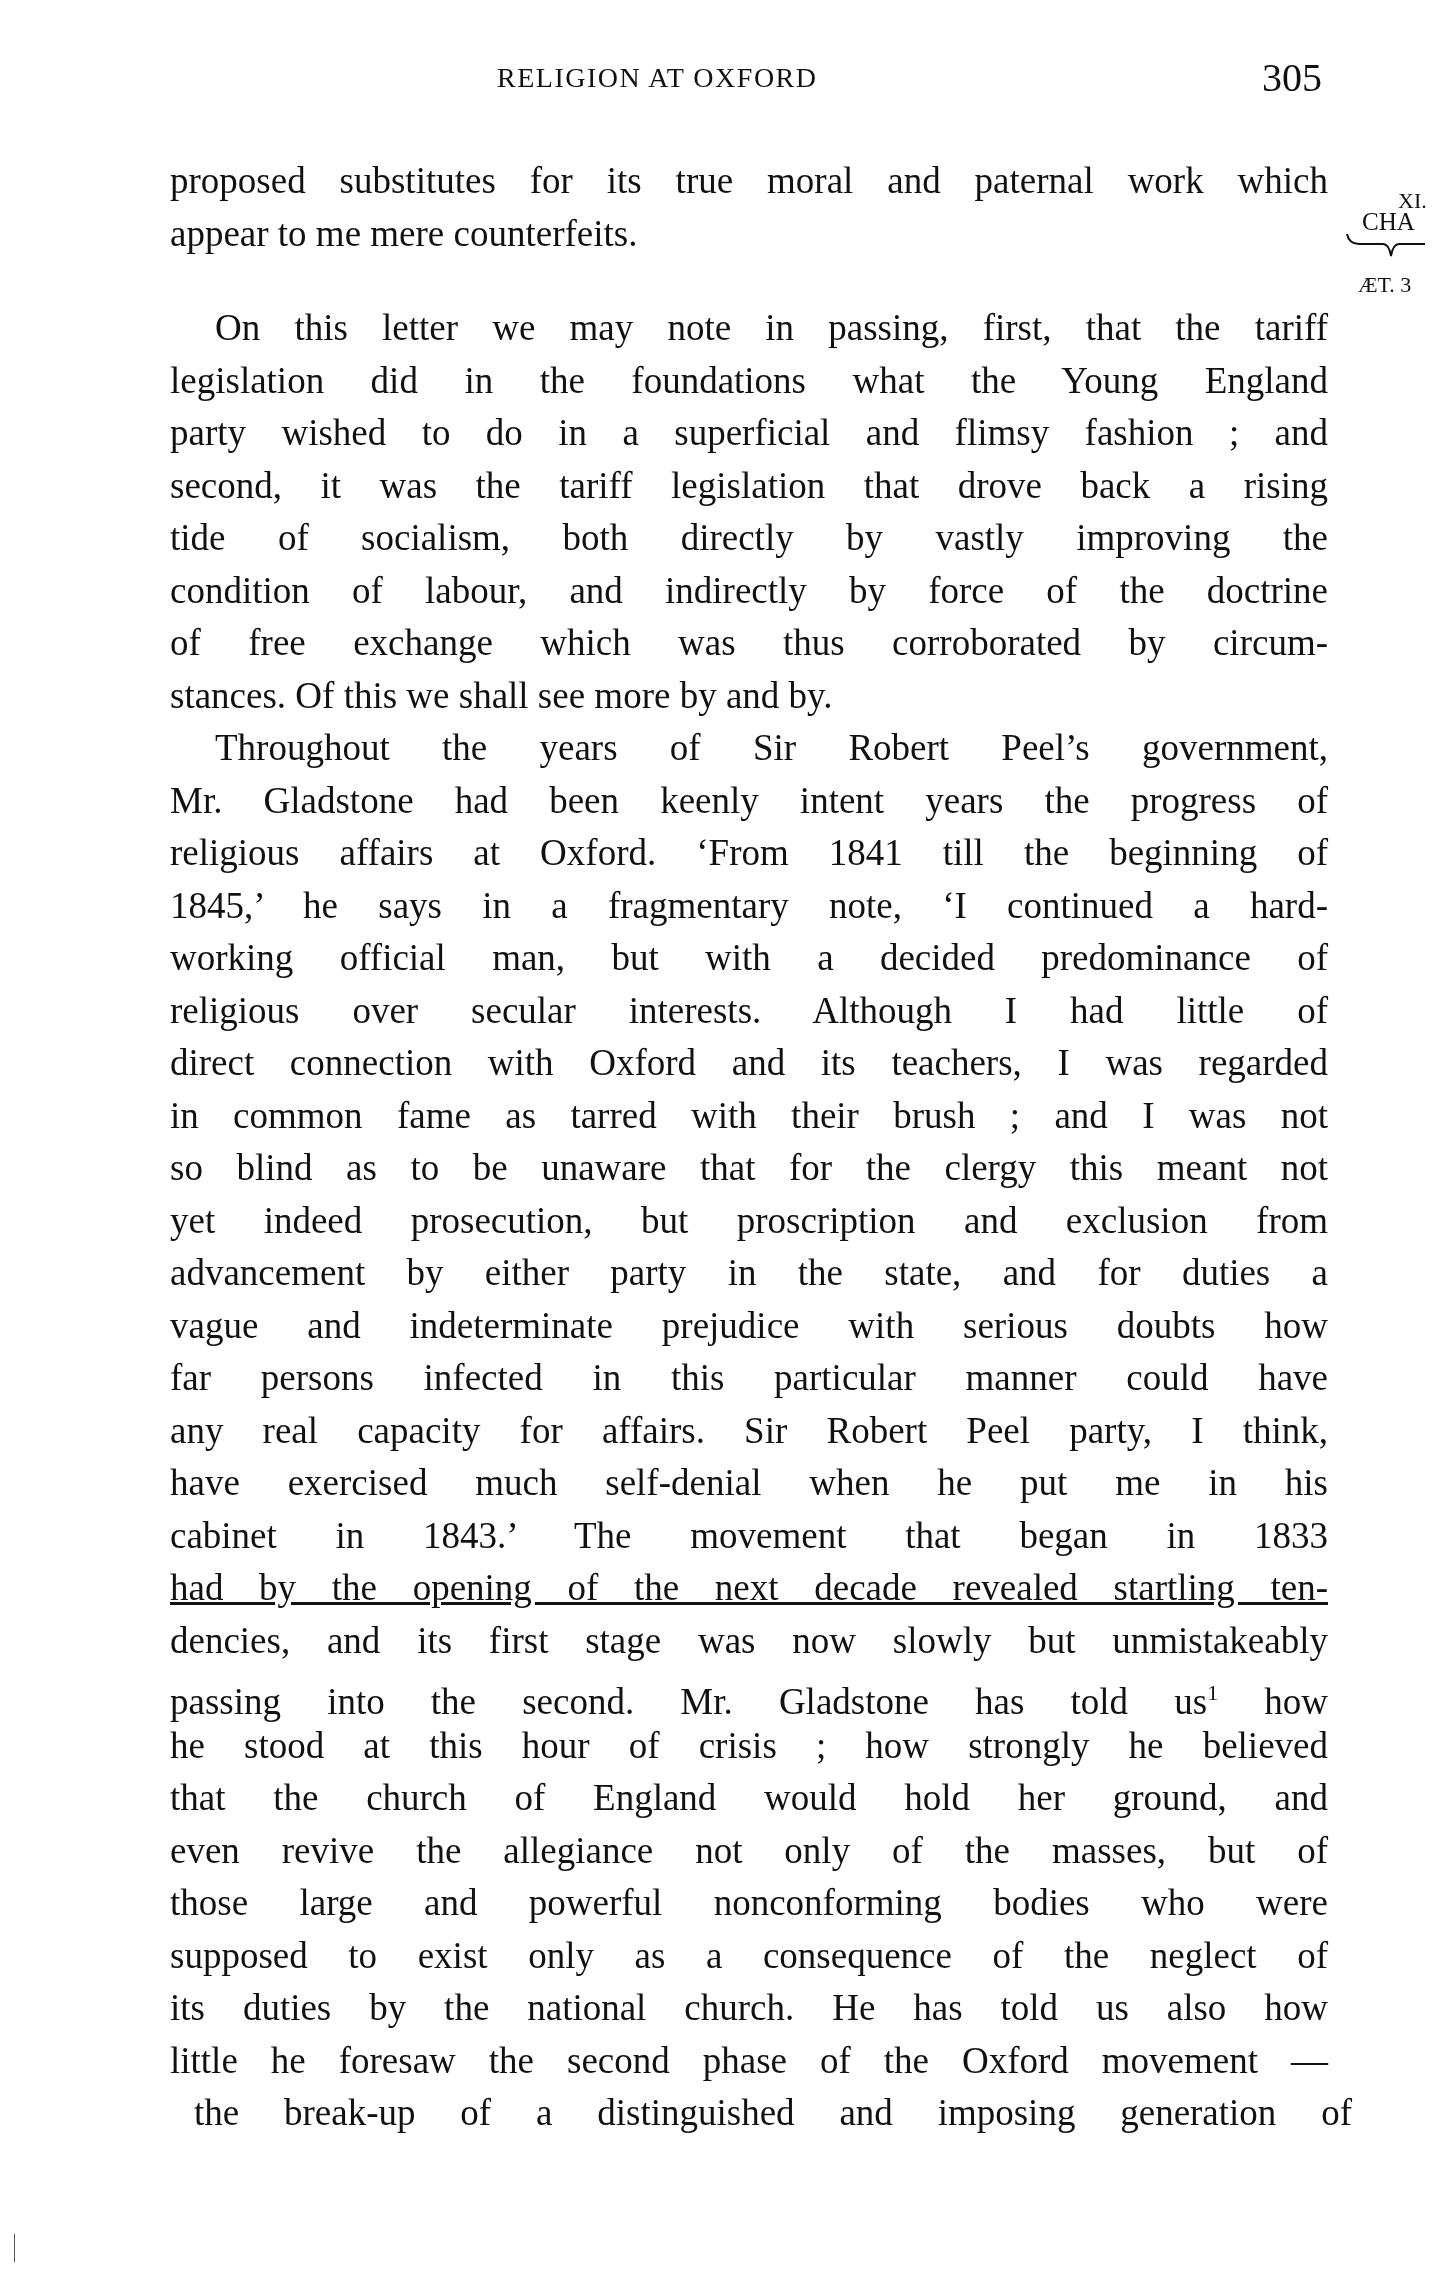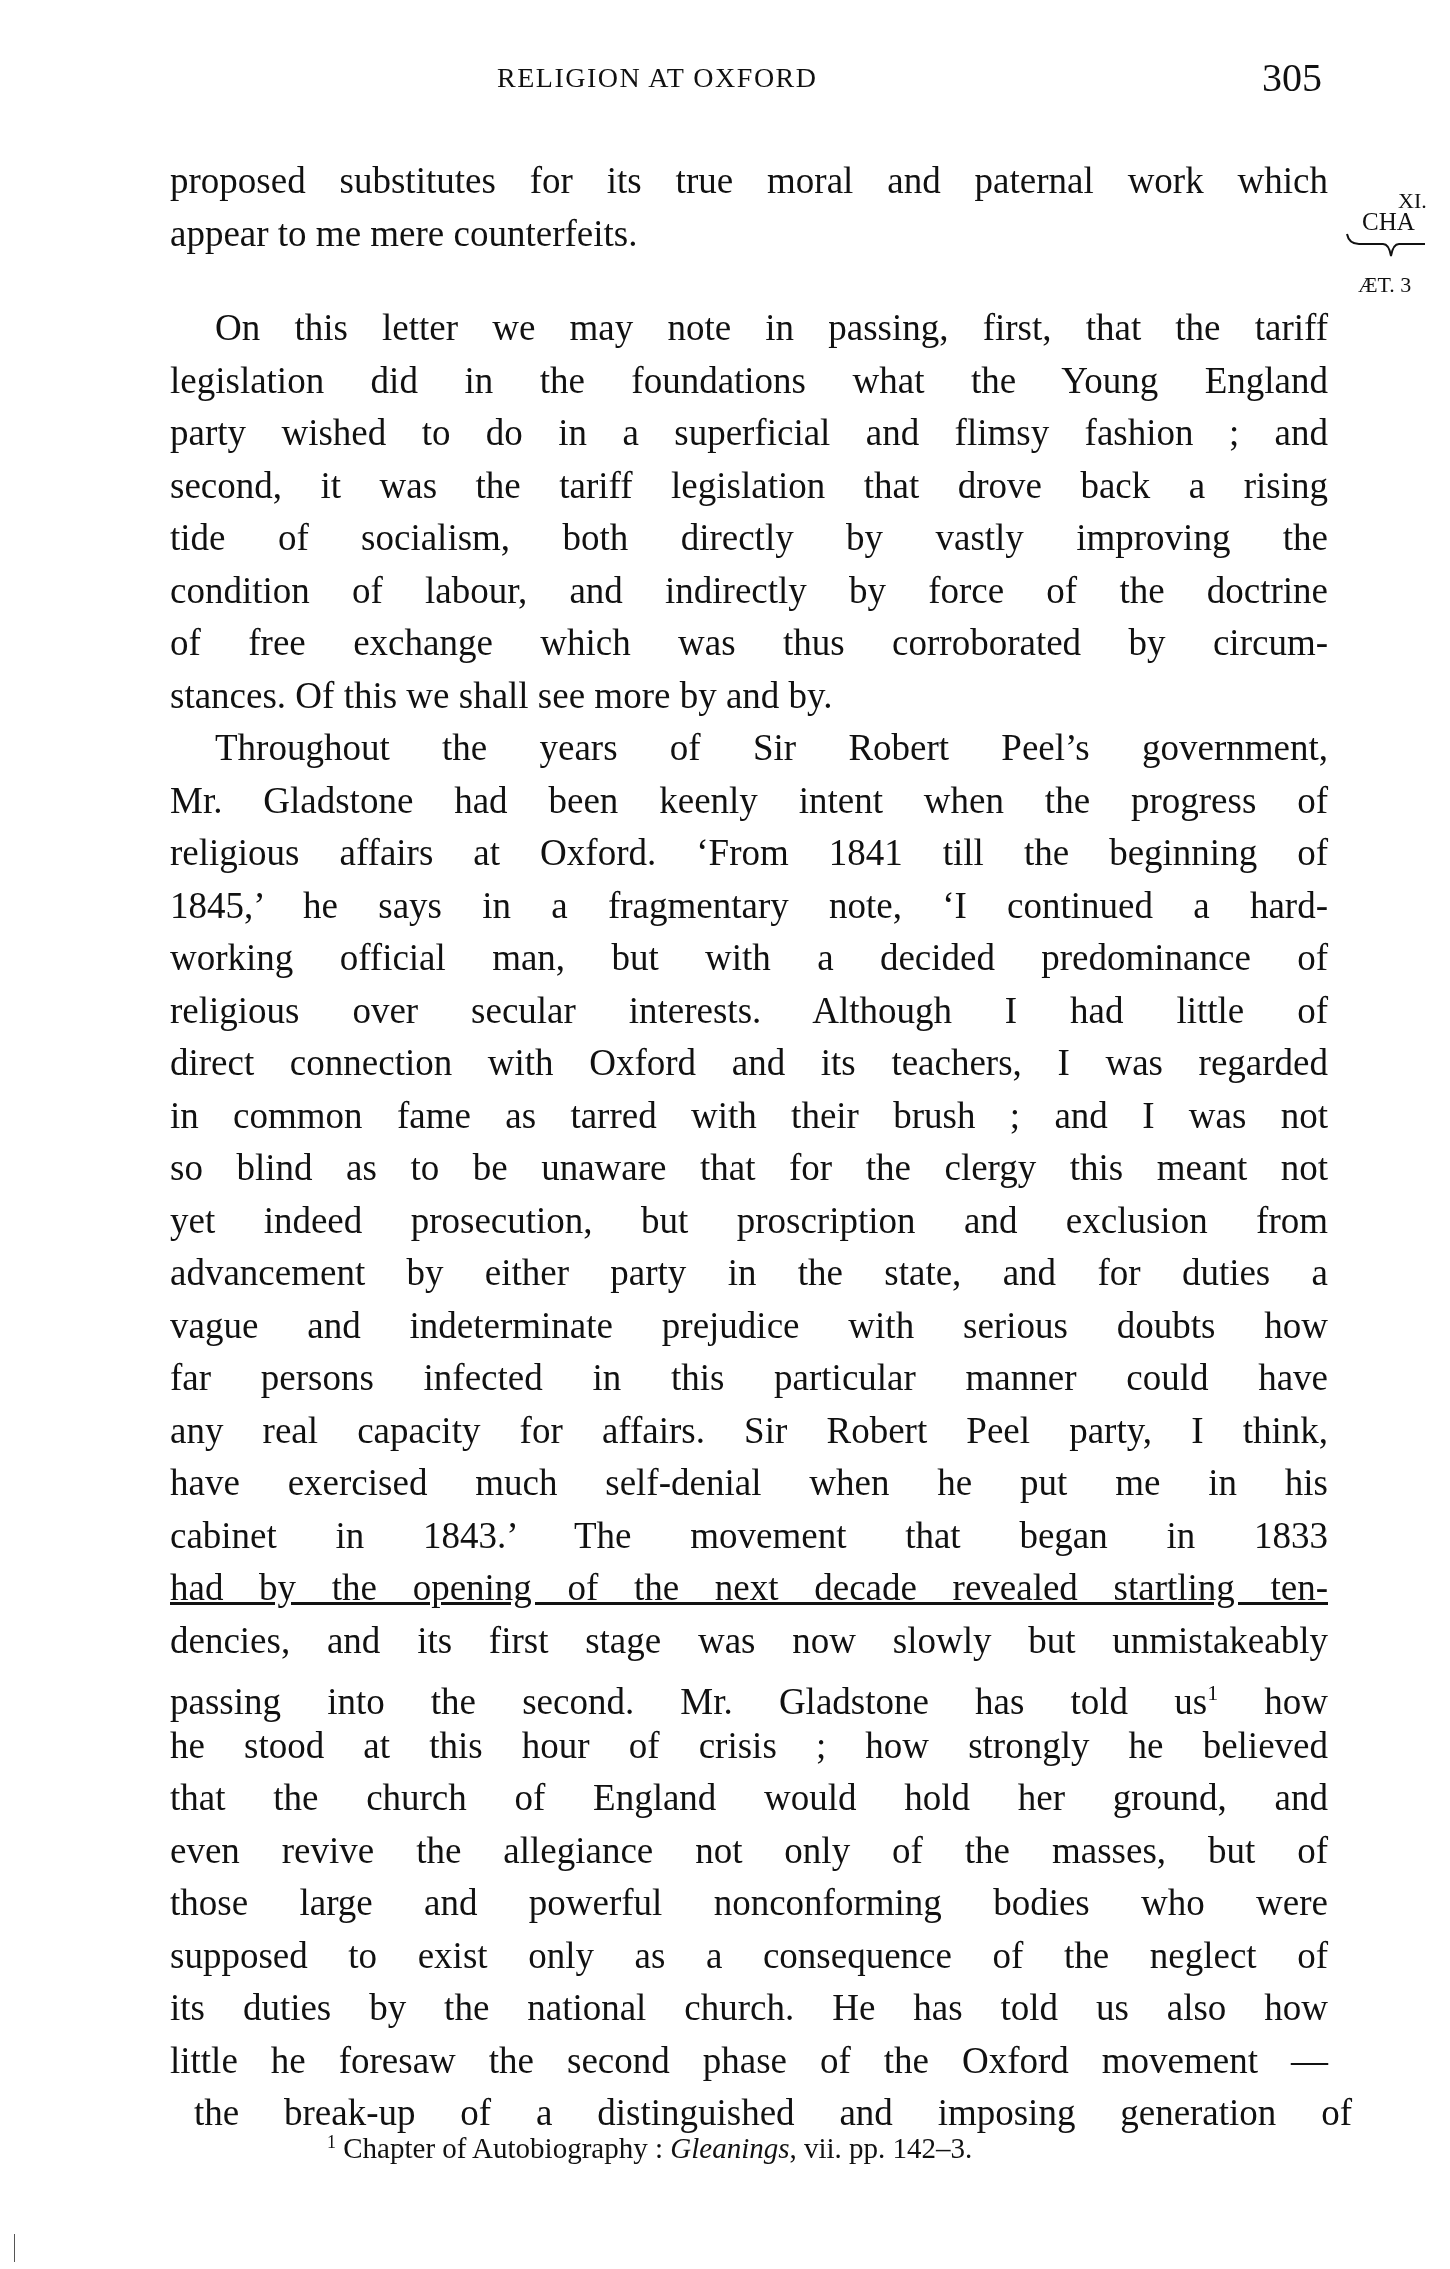--- a/index.html
+++ b/index.html
@@ -44,21 +44,21 @@
       <div class="line last" style="top: 207.5px;">appear to me mere counterfeits.</div>
       <div class="line indent" style="top: 302px;">On this letter we may note in passing, first, that the tariff</div>
       <div class="line" style="top: 354.5px;">legislation did in the foundations what the Young England</div>
       <div class="line" style="top: 407px;">party wished to do in a superficial and flimsy fashion ; and</div>
       <div class="line" style="top: 459.5px;">second, it was the tariff legislation that drove back a rising</div>
       <div class="line" style="top: 512px;">tide of socialism, both directly by vastly improving the</div>
       <div class="line" style="top: 564.5px;">condition of labour, and indirectly by force of the doctrine</div>
       <div class="line" style="top: 617px;">of free exchange which was thus corroborated by circum-</div>
       <div class="line last" style="top: 669.5px;">stances.  Of this we shall see more by and by.</div>
       <div class="line indent" style="top: 722px;">Throughout the years of Sir Robert Peel’s government,</div>
-      <div class="line" style="top: 774.5px;">Mr. Gladstone had been keenly intent when the progress of</div>
+      <div class="line" style="top: 774.5px;">Mr. Gladstone had been keenly intent years the progress of</div>
       <div class="line" style="top: 827px;">religious affairs at Oxford.  ‘From 1841 till the beginning of</div>
       <div class="line" style="top: 879.5px;">1845,’ he says in a fragmentary note, ‘I continued a hard-</div>
       <div class="line" style="top: 932px;">working official man, but with a decided predominance of</div>
       <div class="line" style="top: 984.5px;">religious over secular interests.  Although I had little of</div>
       <div class="line" style="top: 1037px;">direct connection with Oxford and its teachers, I was regarded</div>
       <div class="line" style="top: 1089.5px;">in common fame as tarred with their brush ; and I was not</div>
       <div class="line" style="top: 1142px;">so blind as to be unaware that for the clergy this meant not</div>
       <div class="line" style="top: 1194.5px;">yet indeed prosecution, but proscription and exclusion from</div>
       <div class="line" style="top: 1247px;">advancement by either party in the state, and for duties a</div>
       <div class="line" style="top: 1299.5px;">vague and indeterminate prejudice with serious doubts how</div>
@@ -72,19 +72,15 @@
       <div class="line" style="top: 1719.5px;">he stood at this hour of crisis ; how strongly he believed</div>
       <div class="line" style="top: 1772px;">that the church of England would hold her ground, and</div>
       <div class="line" style="top: 1824.5px;">even revive the allegiance not only of the masses, but of</div>
       <div class="line" style="top: 1877px;">those large and powerful nonconforming bodies who were</div>
       <div class="line" style="top: 1929.5px;">supposed to exist only as a consequence of the neglect of</div>
       <div class="line" style="top: 1982px;">its duties by the national church.  He has told us also how</div>
       <div class="line" style="top: 2034.5px;">little he foresaw the second phase of the Oxford movement —</div>
       <div class="line" style="top: 2087px; margin-left: 24px;">the break-up of a distinguished and imposing generation of</div>
     </div>
 
-  <div class="footnote">
-    <sup>1</sup>
-    <span>Chapter of Autobiography : </span><i>Gleanings</i><span>, vii. pp. 142–3.</span>
-  </div>
 
   <div class="scan-mark"></div>
 </div>
 
 </body></html>

